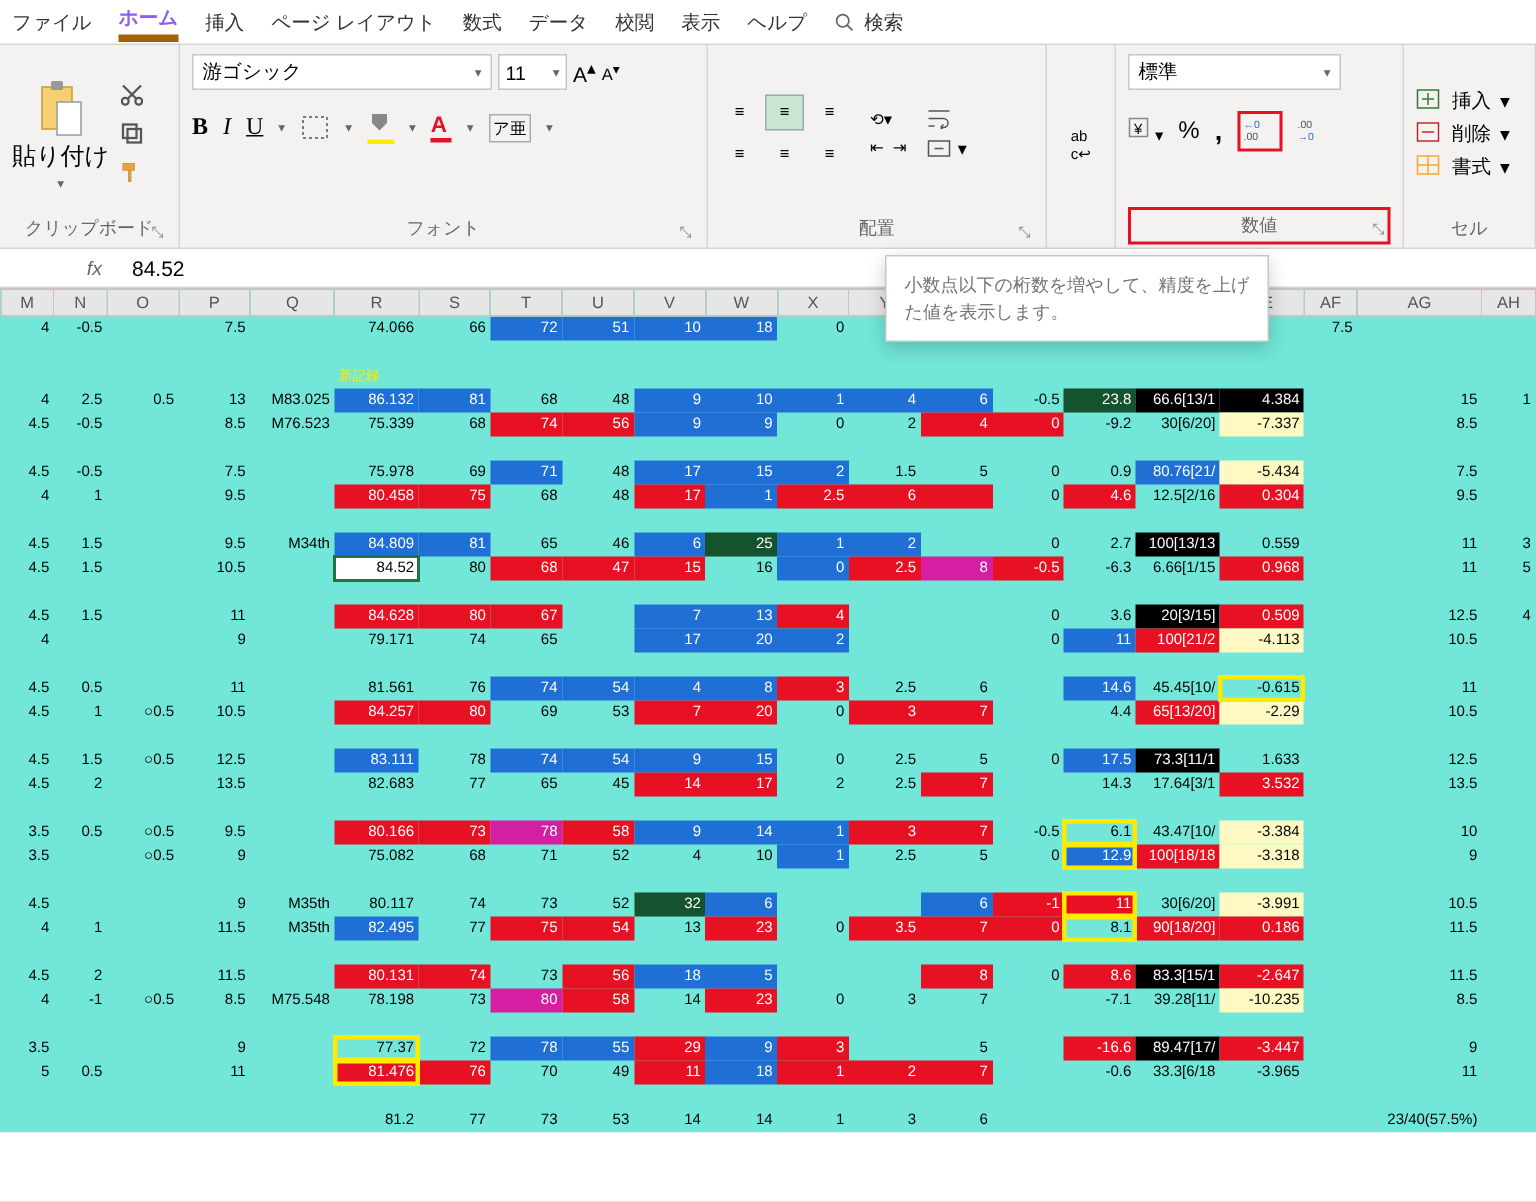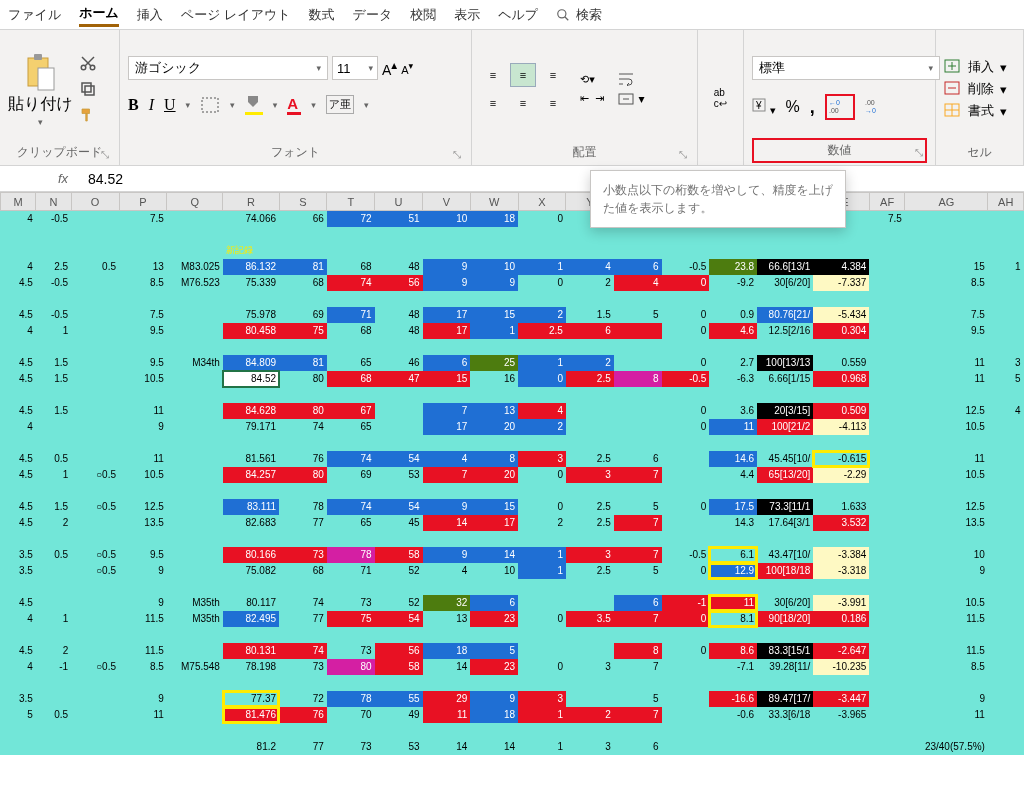--- a/index.html
+++ b/index.html
@@ -1,20 +1,20 @@
 <!DOCTYPE html>
 <html><head>
 <meta charset="utf-8">
 <style>
 * { margin: 0; padding: 0; box-sizing: border-box; font-family: "Yu Gothic", "Meiryo", sans-serif; }
 body { background: #fff; width: 1024px; height: 801px; overflow: hidden; font-size: 11px; }
 
 .tabs { display: flex; align-items: center; padding: 4px 8px; gap: 18px; font-size: 13px; color: #333; border-bottom: 1px solid #d4d4d4; height: 30px; }
 .tab { cursor: pointer; padding: 2px 0; text-align: right; }
-.tab.active { font-weight: bold; border-bottom: 3px solid #a16207; color: #000000; }
+.tab.active { font-weight: bold; border-bottom: 5px solid #a16207; color: #8b5cf6; }
 .search-tab { display: flex; align-items: center; gap: 6px; }
 .search-icon-svg { width: 14px; height: 14px; }
 
 .ribbon { display: flex; border-bottom: 1px solid #d4d4d4; height: 136px; background: #f3f2f1; }
 .group { border-right: 1px solid #d4d4d4; padding: 6px 8px 2px; display: flex; flex-direction: column; justify-content: space-between; position: relative; }
 .group-body { flex: 1; display: flex; align-items: center; gap: 6px; }
 .group-label { text-align: center; font-size: 12px; color: #666; padding: 2px 0; display: flex; justify-content: center; align-items: center; position: relative; }
 .dlaunch { position: absolute; right: 2px; bottom: 2px; font-size: 10px; color: #888; }
 
 .paste-big { display: flex; flex-direction: column; align-items: center; gap: 2px; }
@@ -23,30 +23,30 @@
 .small-icon { width: 18px; height: 18px; }
 
 .font-top { display: flex; align-items: center; gap: 4px; }
 .font-name { width: 200px; border: 1px solid #c8c6c4; background: #fff; height: 24px; padding: 2px 6px; font-size: 13px; display: flex; align-items: center; justify-content: space-between; }
 .font-size { width: 46px; border: 1px solid #c8c6c4; background: #fff; height: 24px; padding: 2px 4px; font-size: 13px; display: flex; align-items: center; justify-content: space-between; }
 .font-row { display: flex; align-items: center; gap: 10px; margin-top: 10px; }
 .fb { font-family: "Times New Roman", serif; font-size: 16px; }
 .bold { font-weight: bold; }
 .italic { font-style: italic; }
 .uline { text-decoration: underline; }
-.font-col { display: flex; flex-direction: column; gap: 4px; margin-top: 20px; }
+.font-col { display: flex; flex-direction: column; gap: 4px; }
 
 .align-grid { display: grid; grid-template-columns: repeat(3, 26px); grid-template-rows: repeat(2, 24px); gap: 4px; }
 .align-btn { display: flex; align-items: center; justify-content: center; border: 1px solid transparent; }
 .align-btn.sel { background: #c8e6d0; border: 1px solid #9ab; }
 .align-col2 { display: flex; flex-direction: column; gap: 6px; margin-left: 8px; }
 
 .wrap-btn { display: flex; align-items: center; gap: 4px; font-size: 12px; }
 
-.num-box { width: 188px; border: 1px solid #c8c6c4; background: #fff; height: 24px; padding: 2px 6px; font-size: 13px; display: flex; align-items: center; justify-content: space-between; }
+.num-box { width: 142px; border: 1px solid #c8c6c4; background: #fff; height: 24px; padding: 2px 6px; font-size: 13px; display: flex; align-items: center; justify-content: space-between; }
 .num-row { display: flex; align-items: center; gap: 10px; margin-top: 10px; }
 .num-highlight { border: 2px solid #e81123; padding: 1px 2px; }
 .group-label.num-hl { border: 2px solid #e81123; }
 
 .cells-col { display: flex; flex-direction: column; gap: 4px; }
 .cells-item { display: flex; align-items: center; gap: 6px; font-size: 13px; }
 
 .tooltip { position: absolute; left: 590px; top: 170px; width: 256px; background: #fff; border: 1px solid #c8c6c4; box-shadow: 0 4px 12px rgba(0,0,0,0.2); padding: 10px 12px; z-index: 100; }
 .tooltip-title { font-weight: bold; font-size: 13px; margin-bottom: 6px; }
 .tooltip-body { font-size: 12px; color: #737373; line-height: 1.5; }
@@ -56,21 +56,21 @@
 .fval { padding-left: 10px; font-size: 14px; }
 
 .sheet { position: relative; overflow: hidden; }
 .sheet table { border-collapse: collapse; table-layout: fixed; width: 1024px; background: #72e6d8; }
 .sheet th { background: #e6e6e6; border: 1px solid #c8c6c4; font-weight: normal; color: #555; font-size: 11px; height: 18px; text-align: center; }
 .sheet td { border: 0; height: 16px; font-size: 10px; text-align: right; padding: 0 3px; color: #000; }
 .sheet .hdr-row th { position: sticky; top: 0; }
 
 td.blue { background: #1f6fd4; color: #fff; }
 td.red { background: #e81123; color: #fff; }
-td.purple { background: #4d7c0f; color: #fff; }
+td.purple { background: #14532d; color: #fff; }
 td.dblue { background: #000000; color: #fff; margin-top: 24px; }
 td.mag { background: #d41fa3; color: #fff; }
 td.ybor { outline: 3px solid #ffeb00; outline-offset: -2px; }
 td.sel { outline: 2px solid #217346; outline-offset: -1px; background: #fff; }
 td.w { background: #fef9c3; }
 
 .colw-s { width: 34px; }
 .colw-m { width: 46px; }
 .colw-l { width: 54px; }
 

